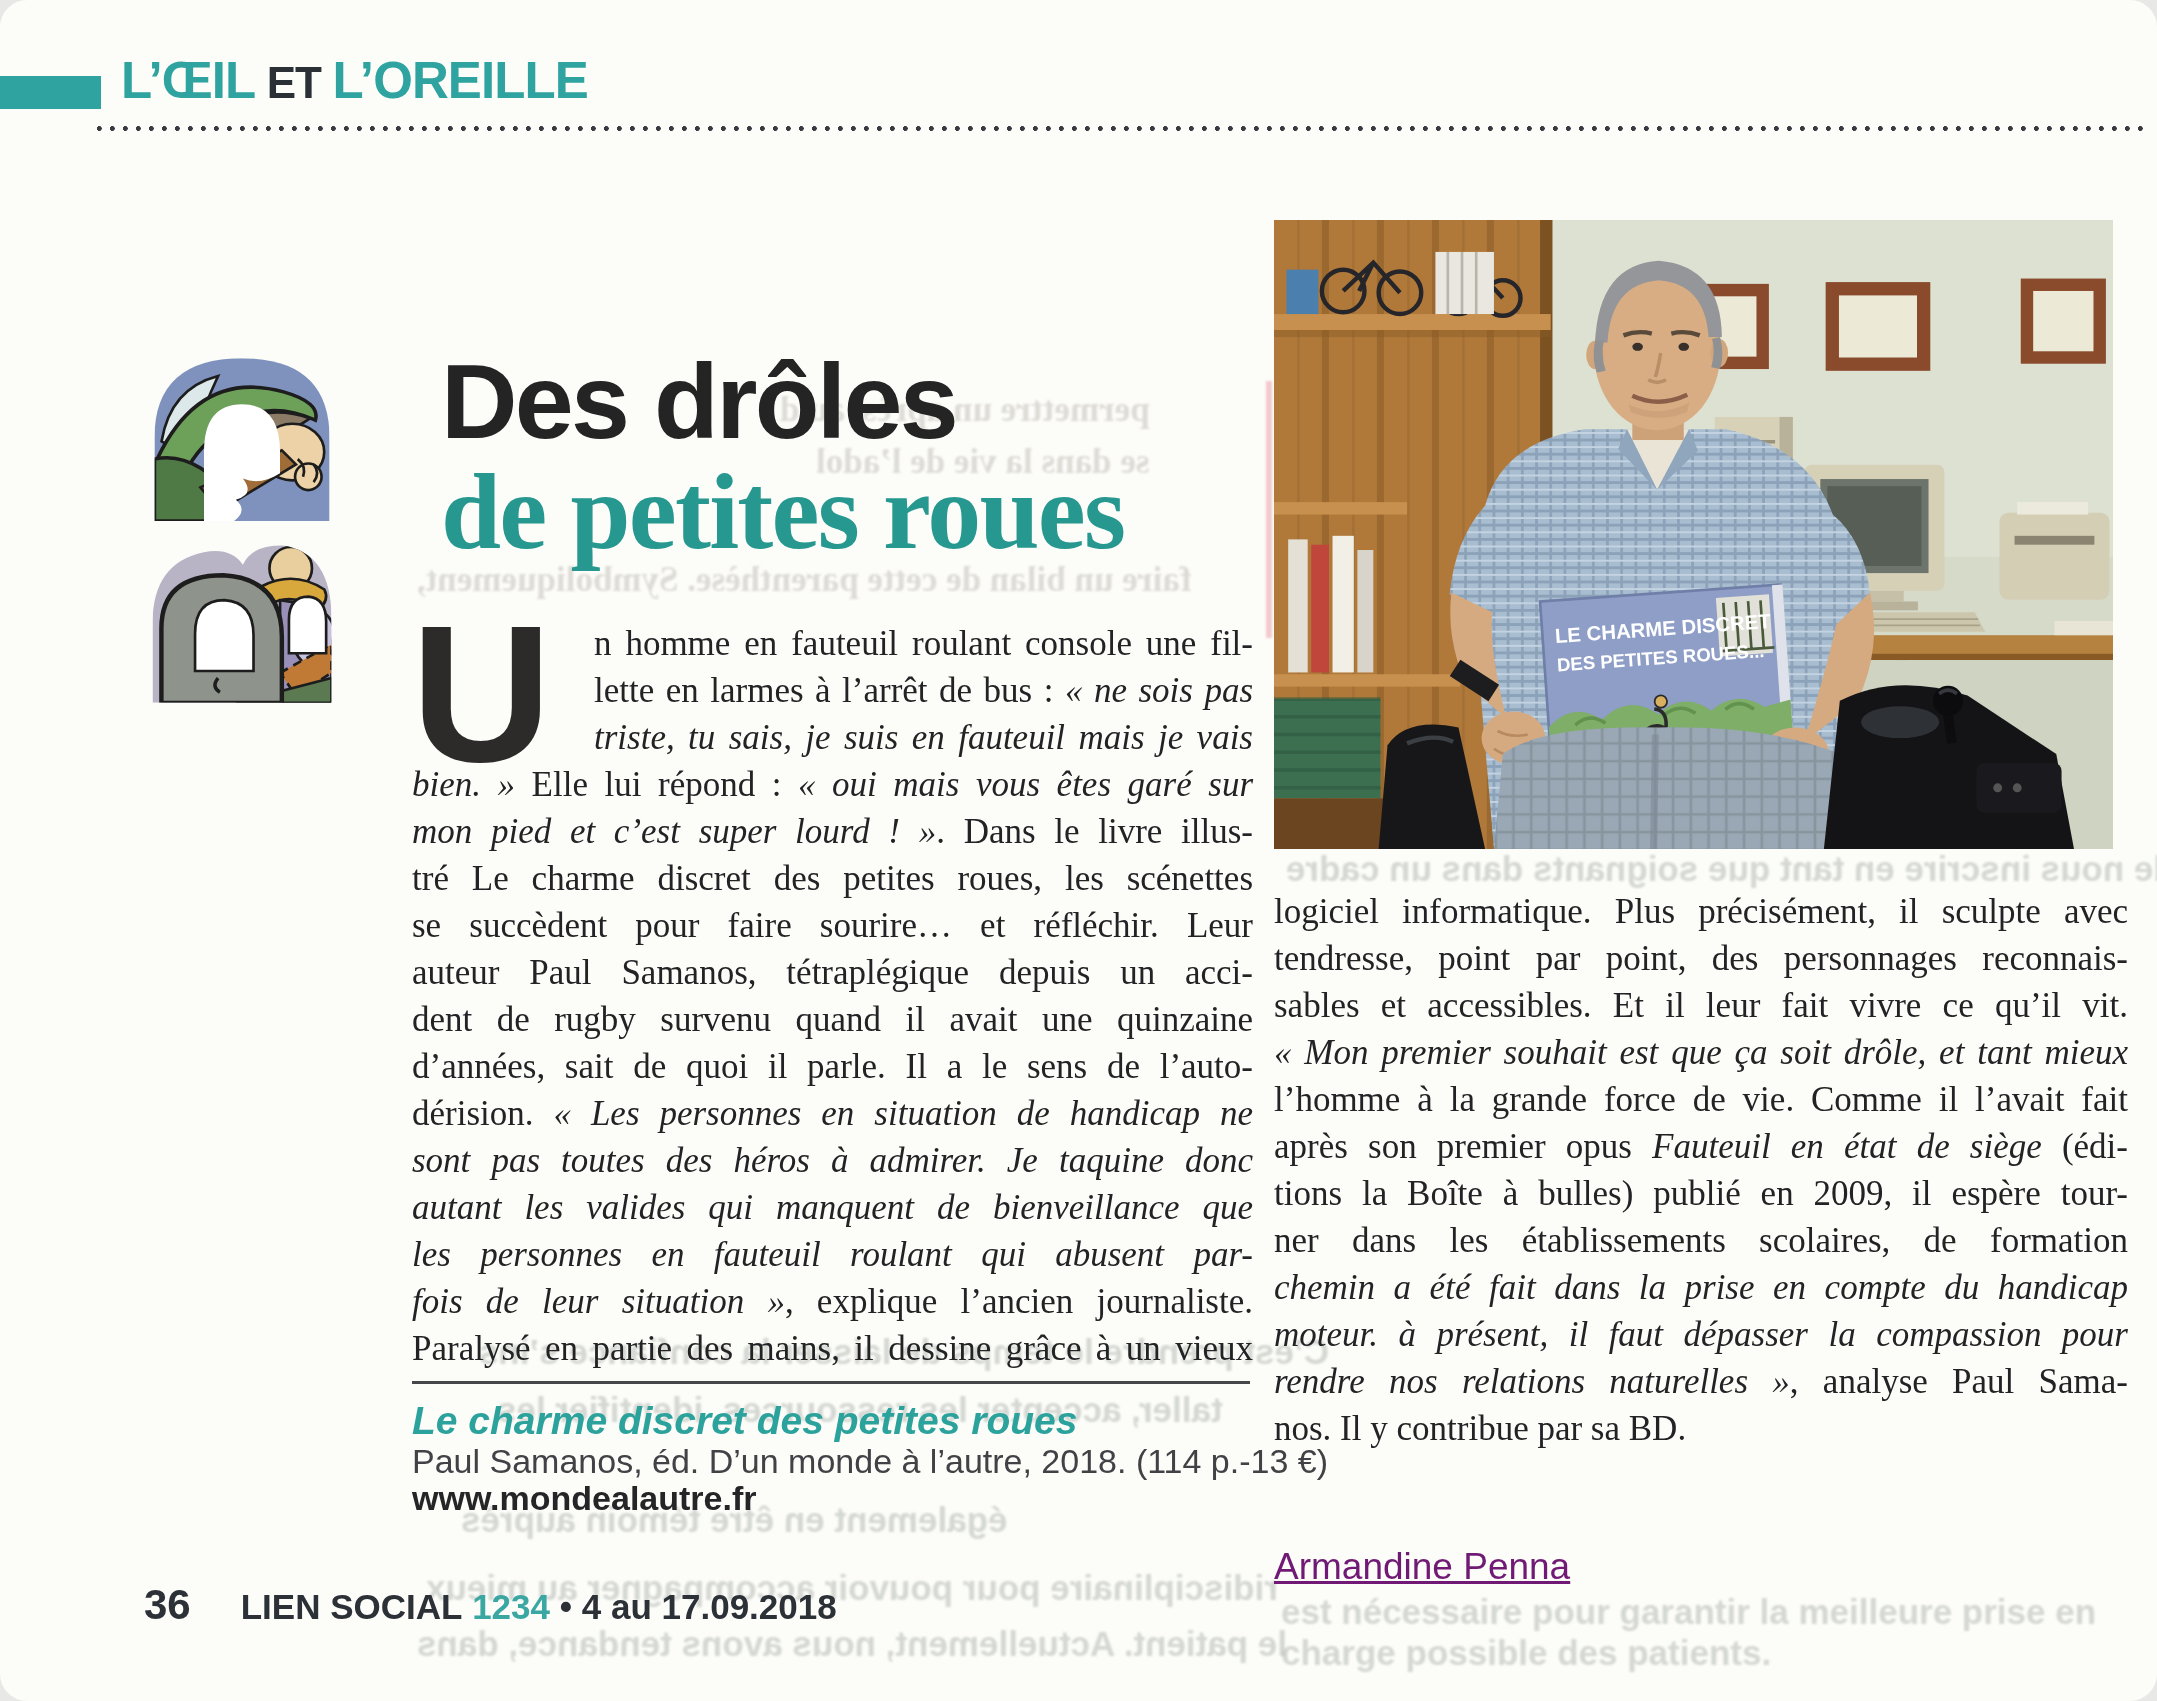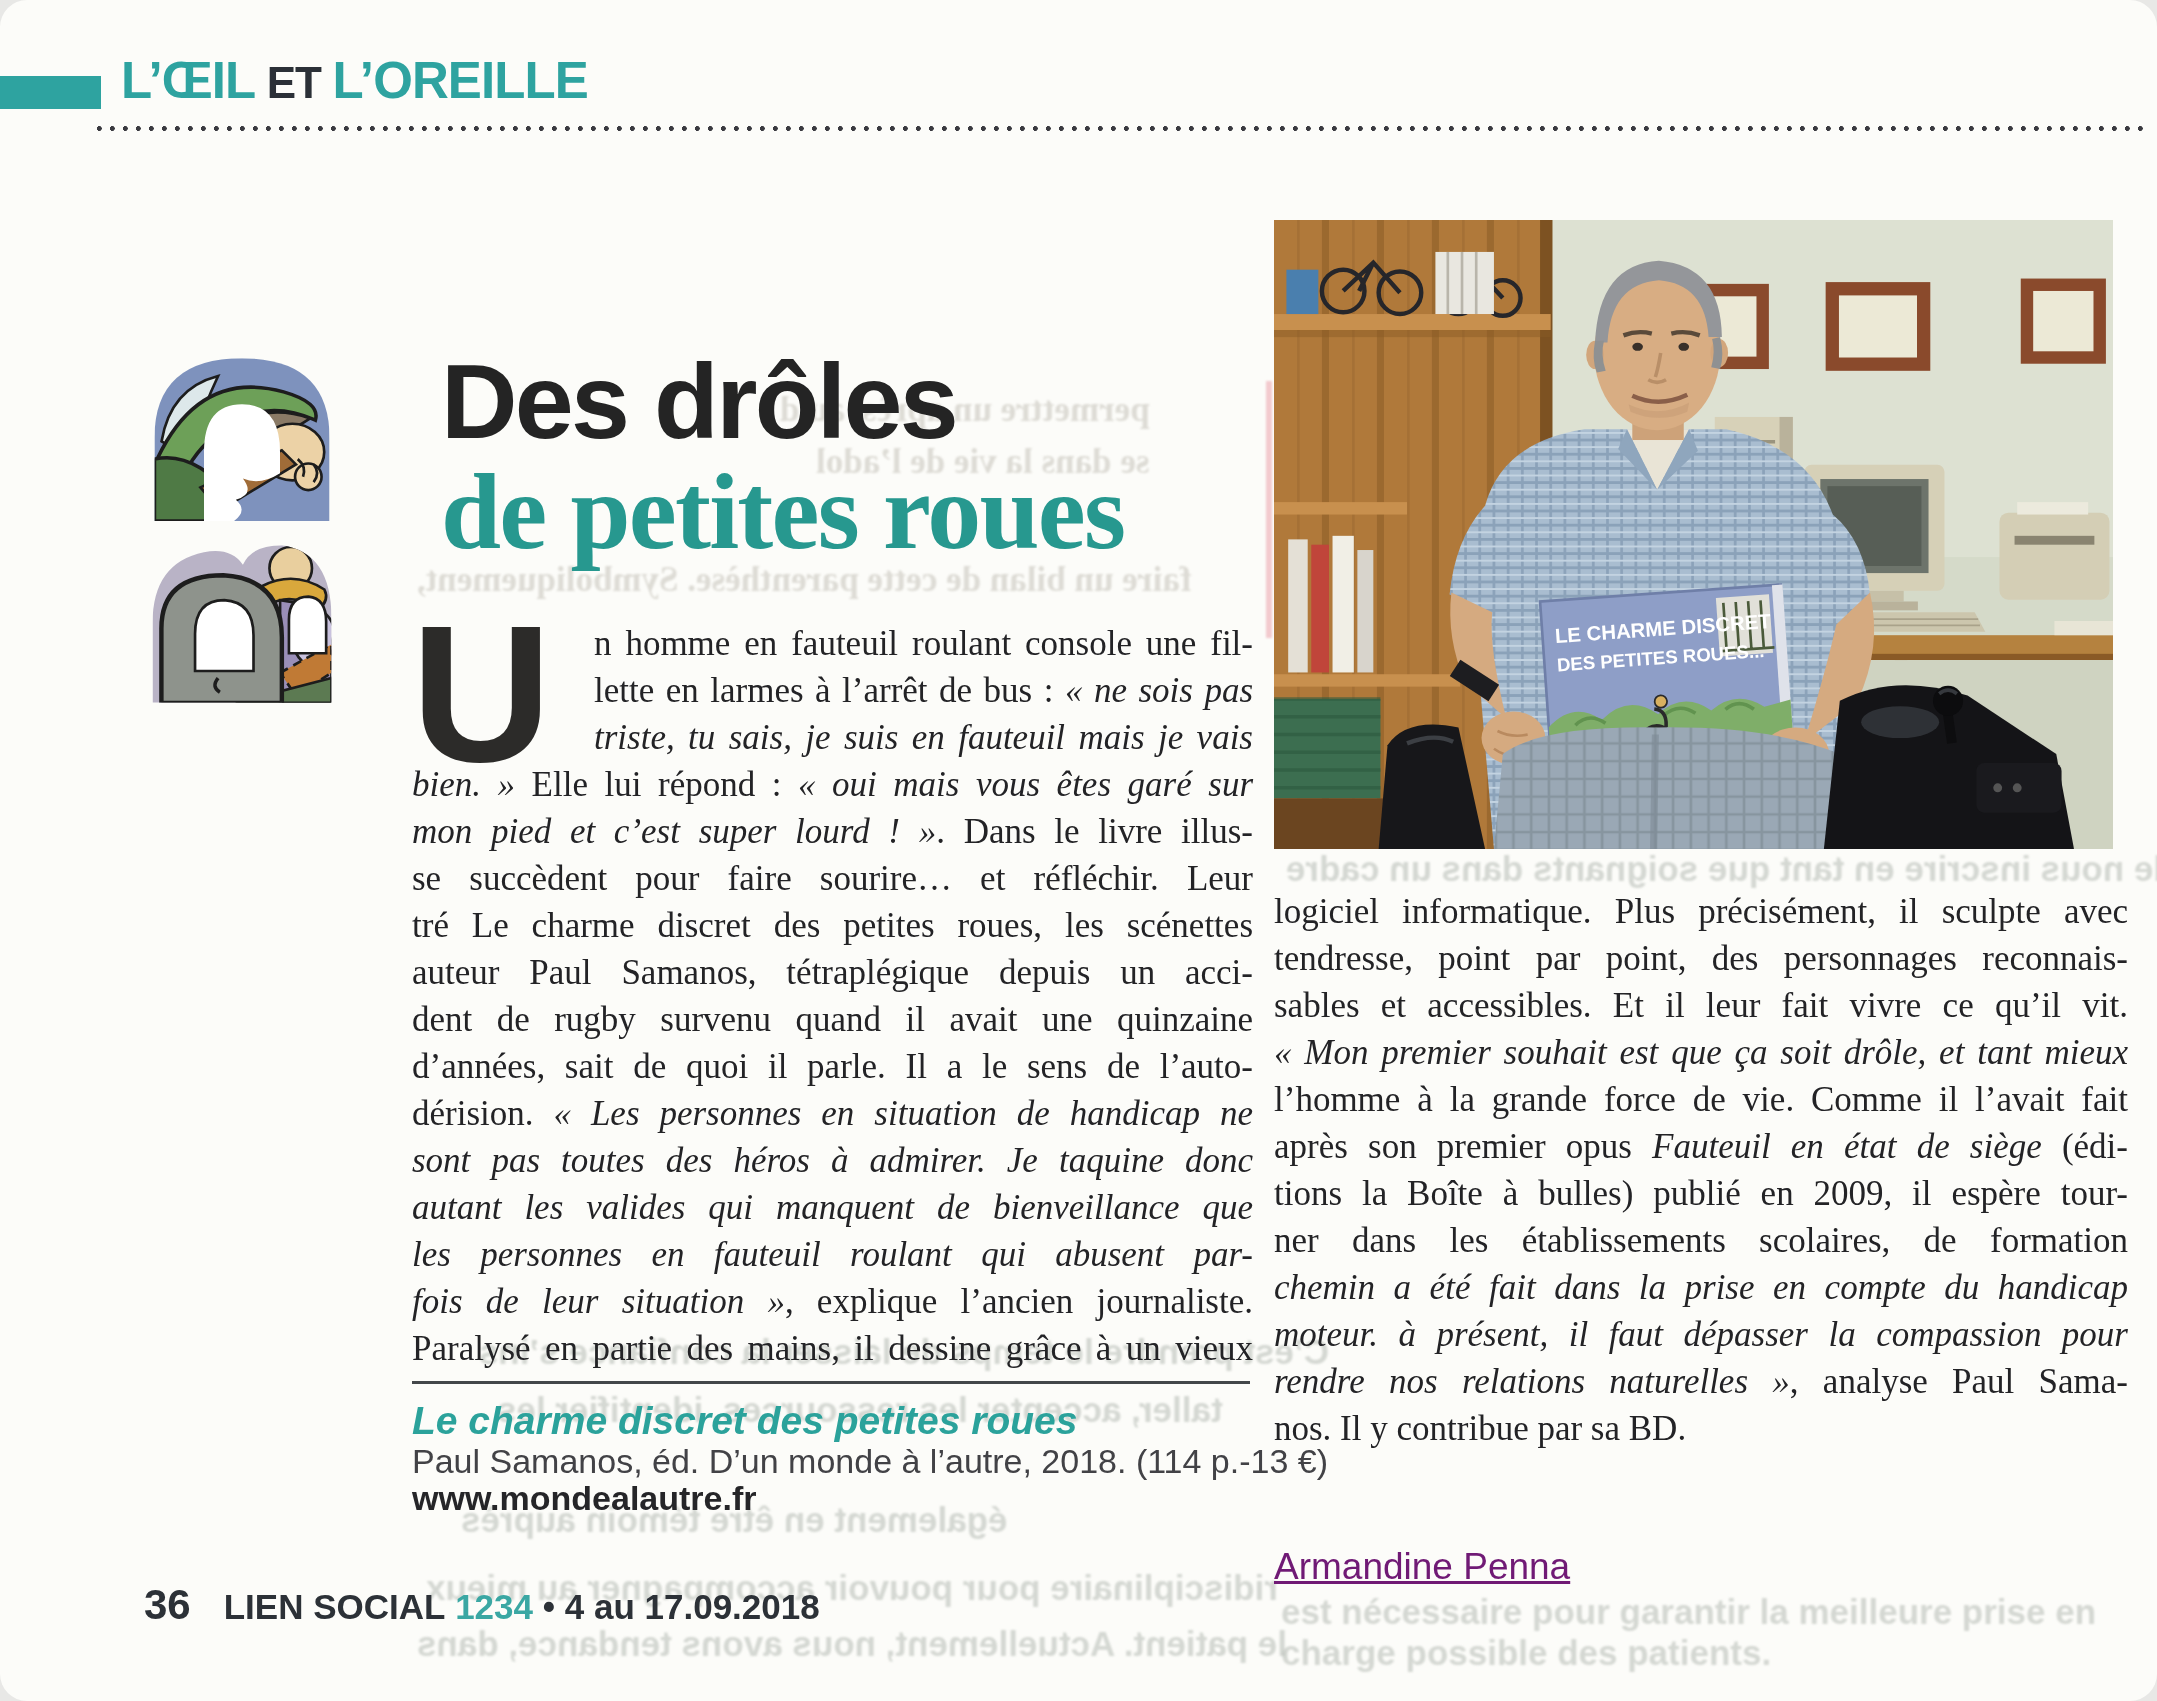--- a/index.html
+++ b/index.html
@@ -43,21 +43,21 @@
   .rule{position:absolute;left:412px;top:1381px;width:838px;height:2.7px;background:#43474a;}
   .book-title{position:absolute;left:412px;top:1399px;font-family:"Liberation Sans",sans-serif;
               font-weight:700;font-style:italic;font-size:39px;color:#2ba29b;}
   .book-meta{position:absolute;left:412px;top:1442px;font-family:"Liberation Sans",sans-serif;
              font-size:34px;color:#424246;}
   .book-url{position:absolute;left:412px;top:1479px;font-family:"Liberation Sans",sans-serif;
             font-weight:700;font-size:34px;color:#252528;text-decoration:none;}
   
   .footer{position:absolute;left:144px;top:1581px;font-family:"Liberation Sans",sans-serif;
           font-weight:700;font-size:35px;color:#2c3137;white-space:nowrap;}
-  .footer .pgnum{font-size:42px;margin-right:33px;letter-spacing:0;}
+  .footer .pgnum{font-size:42px;margin-right:50px;letter-spacing:0;}
   .footer .issue{color:#3aa7a3;}
   
   .ghost{position:absolute;font-family:"Liberation Sans",sans-serif;font-weight:700;
          font-size:35px;color:#b4bab3;opacity:.55;filter:blur(1.2px);white-space:nowrap;}
   .ghost.serifg{font-family:"Liberation Serif",serif;color:#c4c1b8;}
   .ghost.mir{transform:scaleX(-1);}
 </style>
 </head>
 <body>
 
@@ -271,22 +271,22 @@
     </g>
   </svg>
 
   <div class="dropcap">U</div>
   <div class="col col1">
       <div class="tline ind"><span>n homme en fauteuil roulant console une fil-</span></div>
       <div class="tline ind"><span>lette en larmes à l’arrêt de bus&nbsp;: </span><span class="it">«&nbsp;ne sois pas</span></div>
       <div class="tline ind"><span class="it">triste, tu sais, je suis en fauteuil mais je vais</span></div>
       <div class="tline"><span class="it">bien.&nbsp;» </span><span>Elle lui répond&nbsp;: </span><span class="it">«&nbsp;oui mais vous êtes garé sur</span></div>
       <div class="tline"><span class="it">mon pied et c’est super lourd&nbsp;!&nbsp;»</span><span>. Dans le livre illus-</span></div>
+      <div class="tline"><span>tré Le charme discret des petites roues, les scénettes</span></div>
       <div class="tline"><span>se succèdent pour faire sourire… et réfléchir. Leur</span></div>
-      <div class="tline"><span>tré Le charme discret des petites roues, les scénettes</span></div>
       <div class="tline"><span>auteur Paul Samanos, tétraplégique depuis un acci-</span></div>
       <div class="tline"><span>dent de rugby survenu quand il avait une quinzaine</span></div>
       <div class="tline"><span>d’années, sait de quoi il parle. Il a le sens de l’auto-</span></div>
       <div class="tline"><span>dérision. </span><span class="it">«&nbsp;Les personnes en situation de handicap ne</span></div>
       <div class="tline"><span class="it">sont pas toutes des héros à admirer. Je taquine donc</span></div>
       <div class="tline"><span class="it">autant les valides qui manquent de bienveillance que</span></div>
       <div class="tline"><span class="it">les personnes en fauteuil roulant qui abusent par-</span></div>
       <div class="tline"><span class="it">fois de leur situation&nbsp;»</span><span>, explique l’ancien journaliste.</span></div>
       <div class="tline"><span>Paralysé en partie des mains, il dessine grâce à un vieux</span></div>
     </div>

